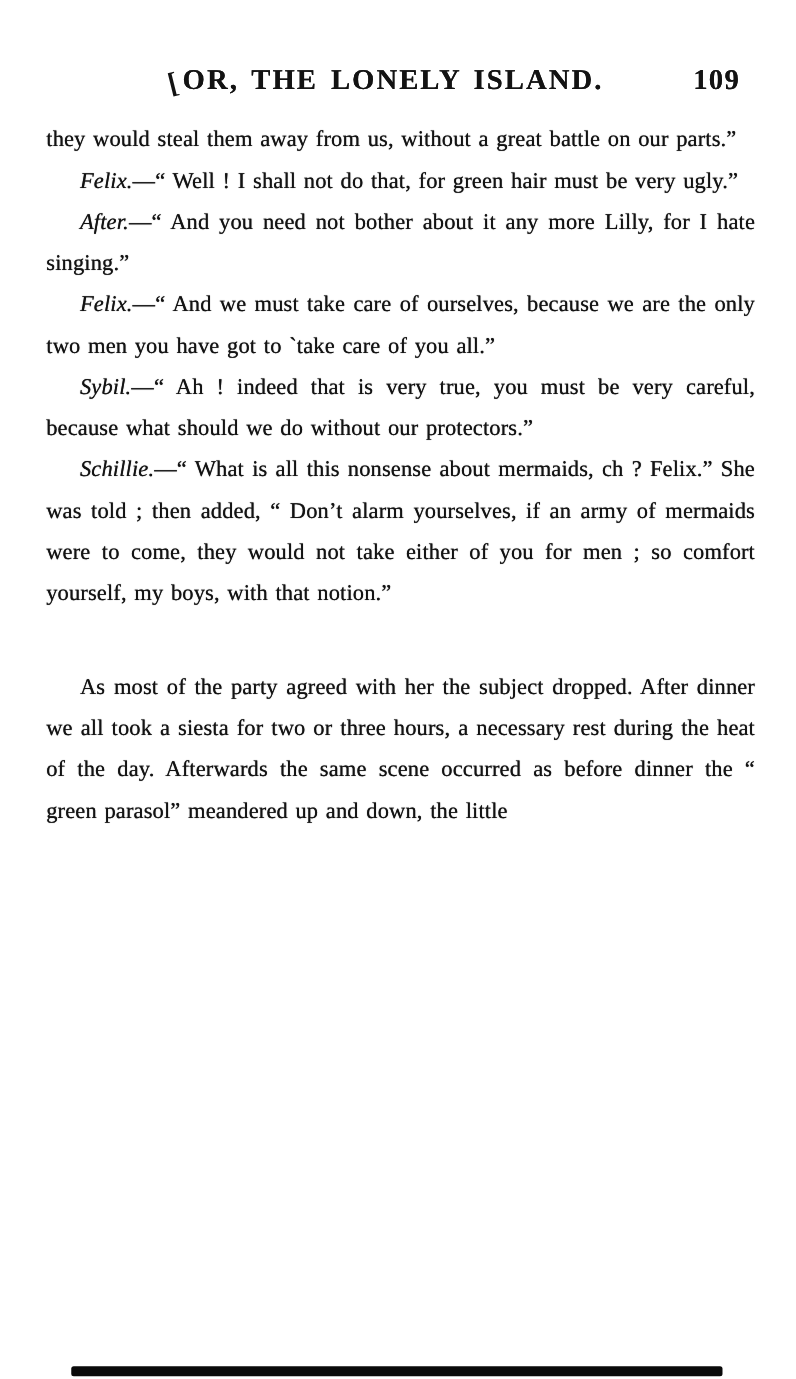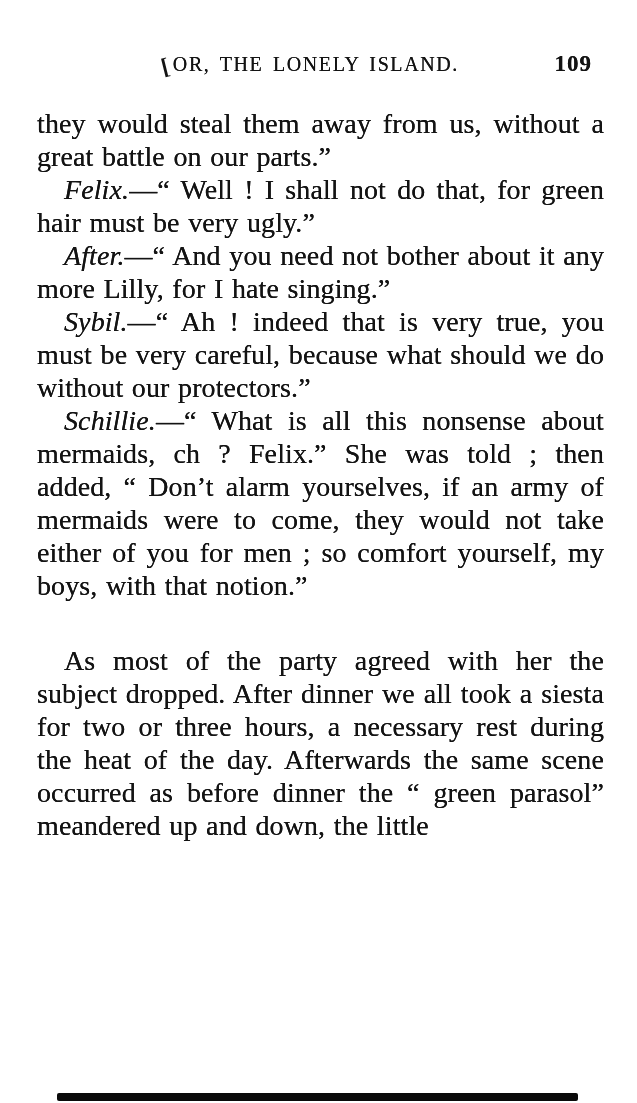--- a/index.html
+++ b/index.html
@@ -31,43 +31,43 @@
     white-space: nowrap;
   }
   .bracket-artifact {
     display: inline-block;
     font-size: 23px;
     font-weight: 700;
     transform: rotate(-14deg) translateY(3px);
     margin-right: 5px;
   }
   .running-title {
-    font-size: 20px;
-    font-weight: 400;
+    font-size: 23px;
+    font-weight: 700;
     letter-spacing: 1.6px;
     word-spacing: 3px;
     text-shadow: 0 0 0.5px rgba(0,0,0,.85);
   }
   .page-number {
     position: absolute;
     right: 45px;
     top: 7px;
     font-size: 23px;
     font-weight: 600;
     letter-spacing: 1px;
     text-shadow: 0 0 0.5px rgba(0,0,0,.85);
   }
 
   
   .body-text {
     position: absolute;
-    top: 107px;
+    top: 95px;
     left: 37px;
     width: 567px;
-    font-size: 28px;
+    font-size: 18px;
     line-height: 33px;
     text-align: justify;
     word-spacing: 1.5px;
     letter-spacing: 0.1px;
     text-shadow: 0 0 0.6px rgba(0,0,0,.9);
   }
   .body-text p { margin: 0; }
   .body-text p.indent { text-indent: 27px; }
   .body-text p.spaced { margin-top: 42px; }
   .speaker { font-style: italic; }
@@ -97,20 +97,21 @@
 
   <div class="body-text">
 
     <p class="para"><span class="speaker"></span><span>they would steal them away from us, without a great battle on our parts.”</span></p>
 
 
     <p class="para indent"><span class="speaker">Felix.</span><span>—“ Well ! I shall not do that, for green hair must be very ugly.”</span></p>
 
     <p class="para indent"><span class="speaker">After.</span><span>—“ And you need not bother about it any more Lilly, for I hate singing.”</span></p>
 
+    <p class="para indent"><span class="speaker">Felix.</span><span>—“ And we must take care of ourselves, because we are the only two men you have got to ˋtake care of you all.”</span></p>
 
     <p class="para indent"><span class="speaker">Sybil.</span><span>—“ Ah ! indeed that is very true, you must be very careful, because what should we do without our protectors.”</span></p>
 
 
     <p class="para indent"><span class="speaker">Schillie.</span><span>—“ What is all this nonsense about mermaids, ch ? Felix.”  She was told ; then added, “ Don’t alarm yourselves, if an army of mermaids were to come, they would not take either of you for men ; so comfort yourself, my boys, with that notion.”</span></p>
 
     <p class="para indent spaced"><span class="speaker"></span><span>As most of the party agreed with her the subject dropped.  After dinner we all took a siesta for two or three hours, a necessary rest during the heat of the day.  Afterwards the same scene occurred as before dinner the “ green parasol” meandered up and down, the little</span></p>
 
   </div>
 

